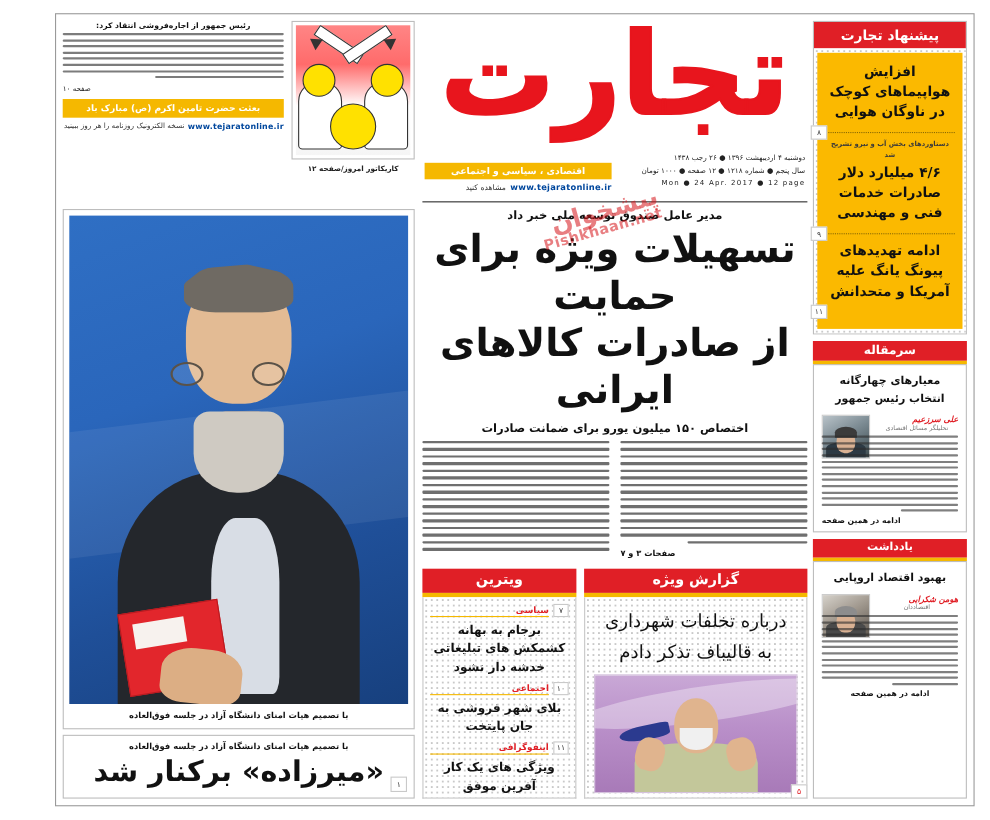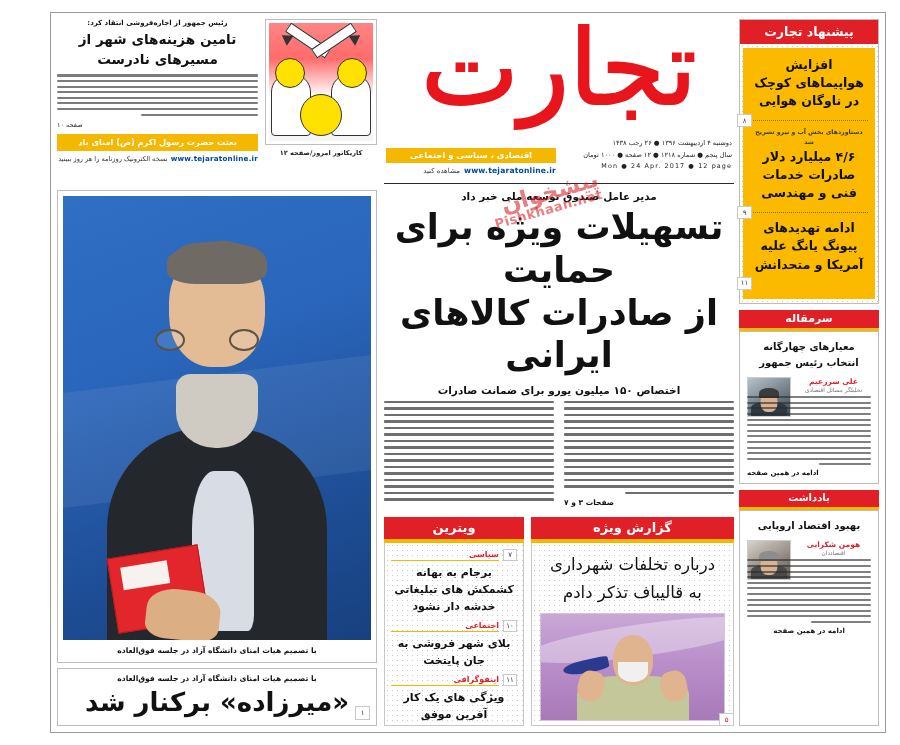--- a/index.html
+++ b/index.html
@@ -95,21 +95,21 @@
   }
 
   .op-block { border: 1px solid #bdbdbd; background: #fff; }
   .op-inner { padding: 7px 7px 6px; }
   .op-title {
     font-size: 10px; font-weight: bold; color: #111;
     text-align: center; line-height: 1.6; margin-bottom: 6px;
   }
   .op-author {
     font-size: 7.5px; color: #e01f26; font-weight: bold;
-    text-align: center; line-height: 1.4;
+    text-align: right; line-height: 1.4; font-style: italic;
   }
   .op-role { font-size: 5.8px; color: #777; text-align: center; margin-bottom: 3px; }
   .op-photo {
     float: left; width: 44px; height: 40px;
     margin: 0 5px 3px 0;
     border: 1px solid #ccc;
     background: linear-gradient(160deg,#cfd6dd 0%,#98a3ae 40%,#6b7681 100%);
     position: relative; overflow: hidden;
   }
   .op-photo.p1 { background: linear-gradient(150deg,#b9c3c9 0%,#7c8b93 45%,#3c4a4e 100%); }
@@ -152,21 +152,21 @@
     height: 168px;
     position: relative;
   }
   .logo-wrap {
     flex: 1 1 auto; position: relative;
     display: flex; align-items: flex-start; justify-content: center;
     padding-top: 4px;
   }
   .logo {
     font-size: 104px; line-height: .88;
-    font-weight: normal; color: #e8151d;
+    font-weight: bold; color: #e8151d;
     letter-spacing: -6px;
     -webkit-text-stroke: 2px #e8151d;
     text-shadow: 0 0 0 #fff;
     font-family: "DejaVu Sans", sans-serif;
     position: relative; z-index: 2;
     direction: rtl;
   }
   .dateline {
     position: absolute; right: 2px; bottom: 8px;
     text-align: right; direction: rtl;
@@ -481,33 +481,32 @@
 <body>
 
 <div class="page">
 <div class="frame">
 
   <div class="rightcol">
 
     <div class="top-right">
       <div class="tr-article">
         <div class="tr-kicker">رئیس جمهور از اجاره‌فروشی انتقاد کرد:</div>
-        <div class="tr-head">تامین هزینه‌های شهر از مسیرهای نادرست</div>
         <div class="tr-body">
           <div class="fakeline" style="width:100%"></div>
           <div class="fakeline" style="width:100%"></div>
           <div class="fakeline" style="width:100%"></div>
           <div class="fakeline" style="width:100%"></div>
           <div class="fakeline" style="width:100%"></div>
           <div class="fakeline" style="width:100%"></div>
           <div class="fakeline" style="width:100%"></div>
           <div class="fakeline" style="width:58%"></div>
         </div>
         <div class="tr-pageref">صفحه ۱۰</div>
-        <div class="tr-banner">بعثت حضرت رسول اکرم (ص) امنای باد</div>
+        <div class="tr-banner">بعثت حضرت تامین اکرم (ص) مبارک باد</div>
         <div class="tr-siteline">
           <span class="url">www.tejaratonline.ir</span>
           <span>نسخه الکترونیک روزنامه را هر روز  ببینید</span>
         </div>
       </div>
 
       <div class="cartoon-wrap">
         <div class="cartoon">
           <div class="cartoon-img">
             <div class="pen1"></div>

